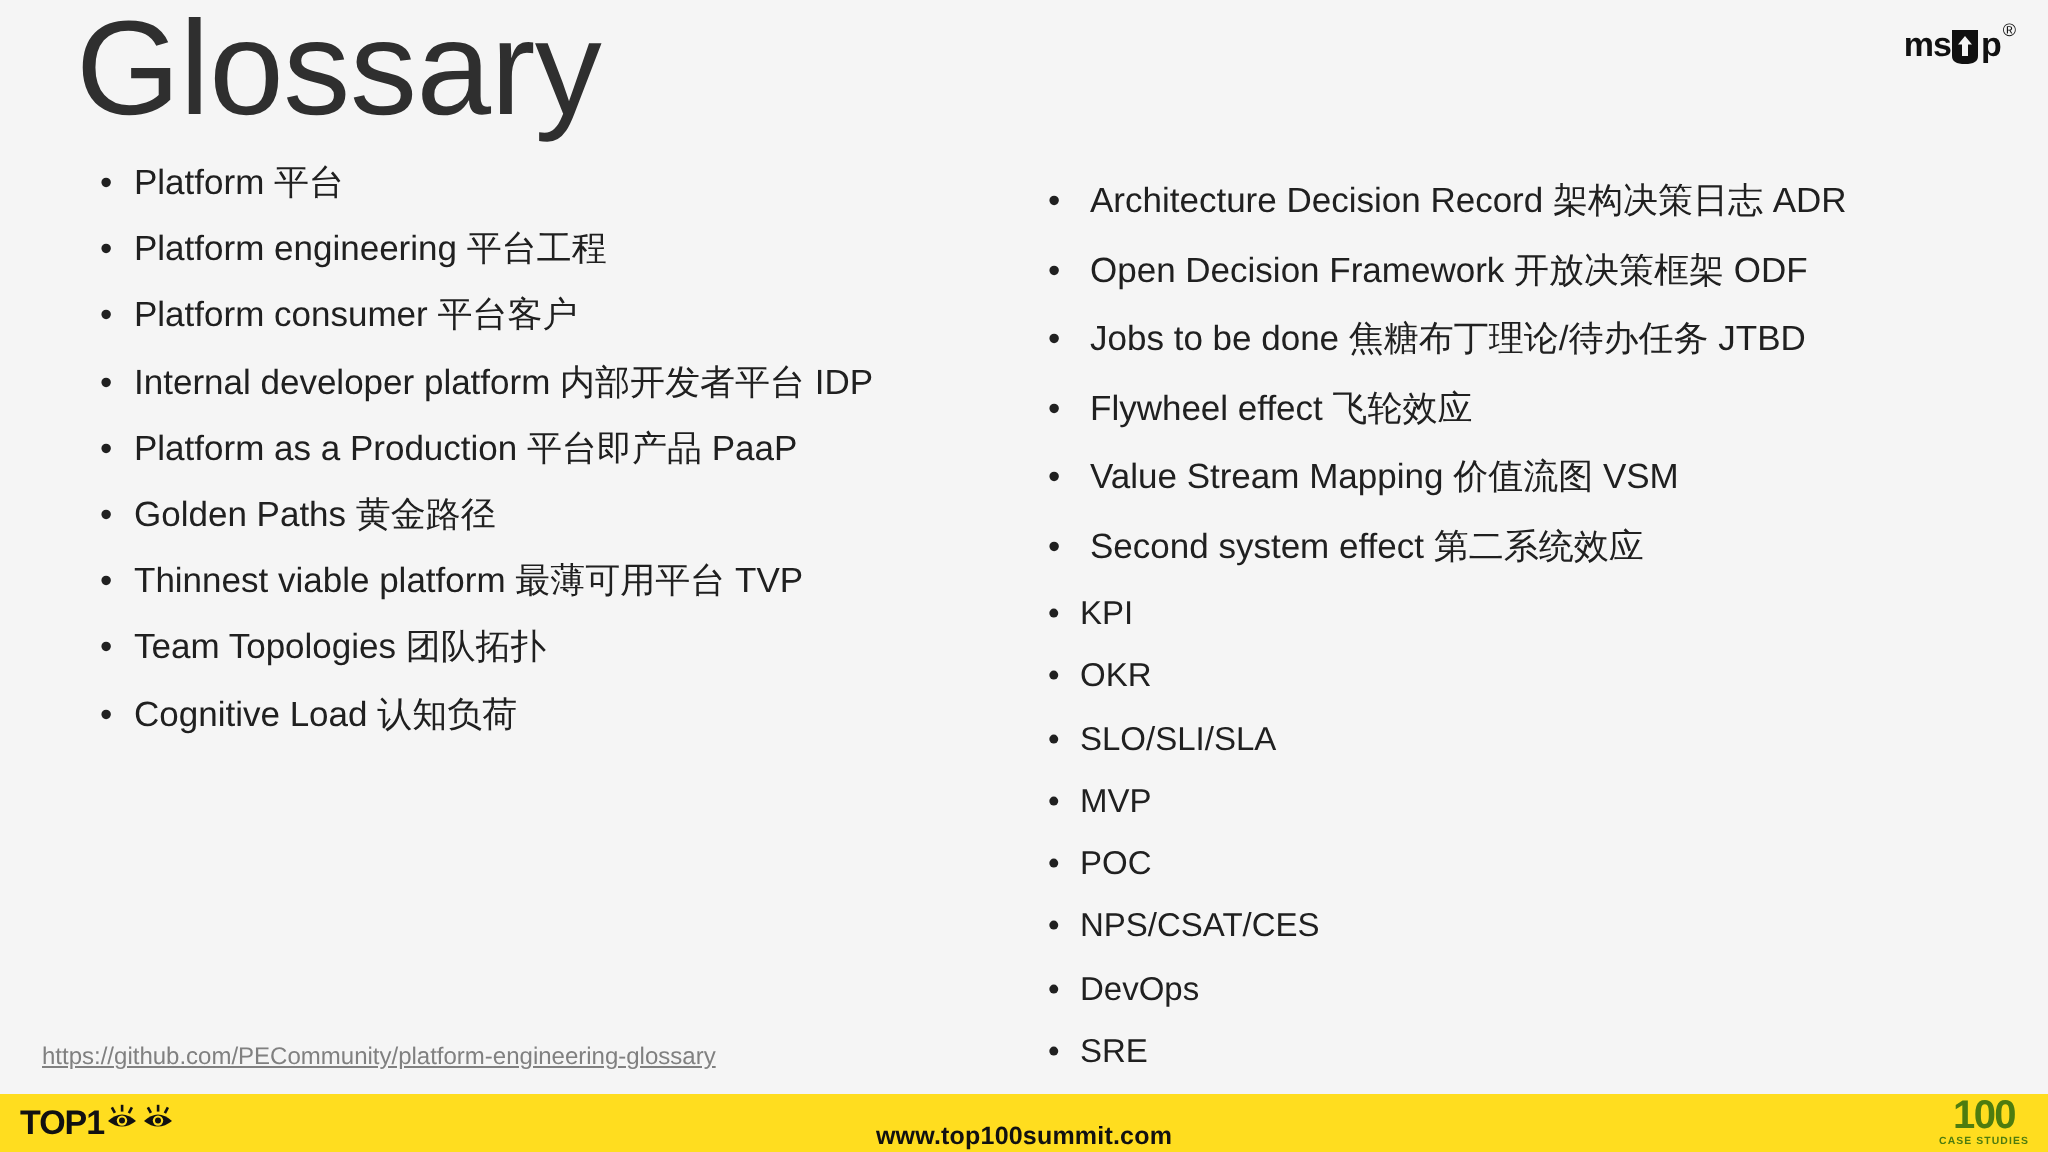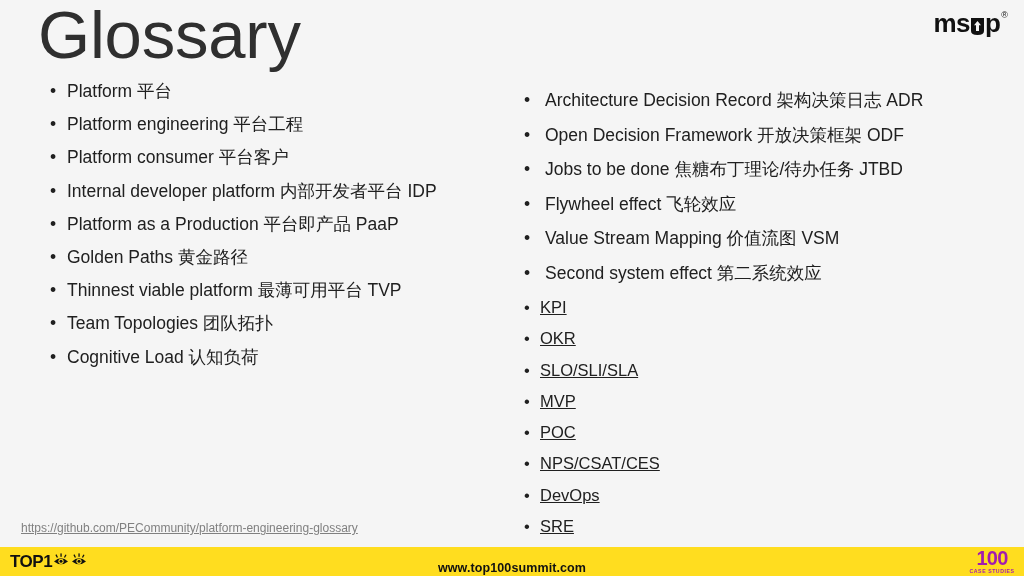--- a/index.html
+++ b/index.html
@@ -37,26 +37,26 @@
   
   .brand-logo {
     position: absolute;
     right: 16px;
     top: 10px;
     display: flex;
     align-items: flex-start;
     color: #111111;
   }
   .brand-logo .wordmark {
-    font-size: 26px;
+    font-size: 17px;
     font-weight: bold;
     letter-spacing: -0.5px;
     line-height: 26px;
     display: flex;
-    align-items: flex-end;
+    align-items: center;
   }
   .brand-logo .u-arrow {
     position: relative;
     display: inline-block;
     width: 15px;
     height: 19px;
     margin: 0 0px;
   }
   .brand-logo .u-arrow svg { display: block; }
   .brand-logo .reg {
@@ -116,21 +116,21 @@
   
   #right-acronyms {
     left: 524px;
     top: 292px;
   }
   #right-acronyms li {
     font-size: 16.5px;
     line-height: 31.3px;
     height: 31.3px;
   }
-  #right-acronyms li .txt { padding-left: 16px; text-decoration: underline; }
+  #right-acronyms li .txt { padding-left: 16px; }
 
   
   .source-link {
     position: absolute;
     left: 9px;
     top: 521px;
     font-size: 12px;
     line-height: 14px;
     color: #808080;
     text-decoration: underline;
@@ -177,21 +177,21 @@
     font-weight: bold;
     color: #111111;
     letter-spacing: 0.1px;
   }
   .footer-right {
     position: absolute;
     right: 9px;
     top: 2px;
     width: 46px;
     text-align: center;
-    color: #a21caf;
+    color: #4d7c0f;
   }
   .footer-right .num {
     font-size: 20px;
     font-weight: bold;
     line-height: 19px;
     letter-spacing: -0.8px;
   }
   .footer-right .sub {
     font-size: 5.2px;
     font-weight: bold;

